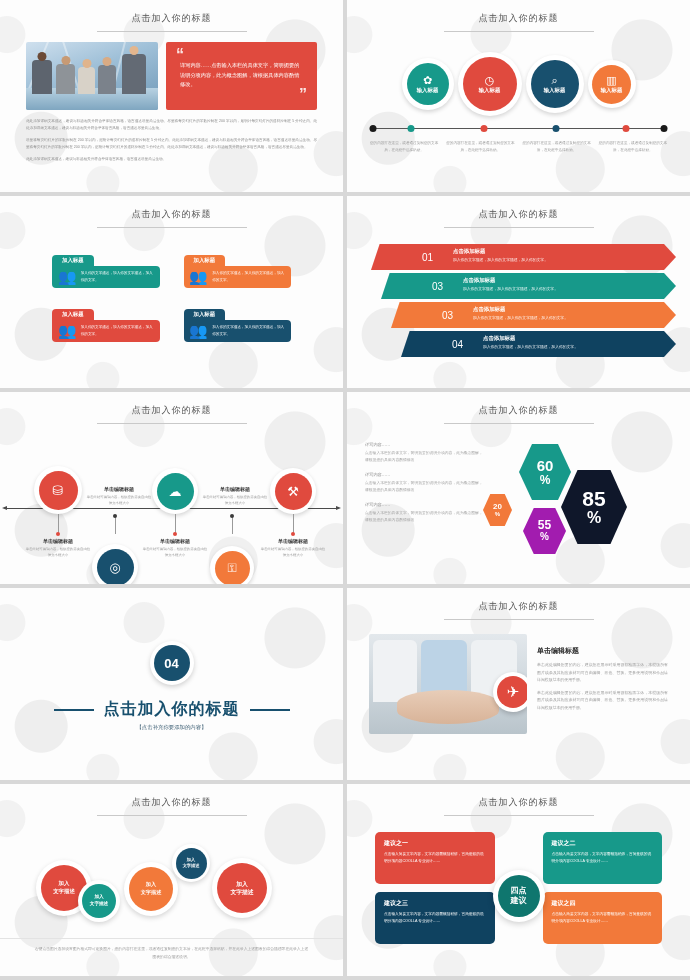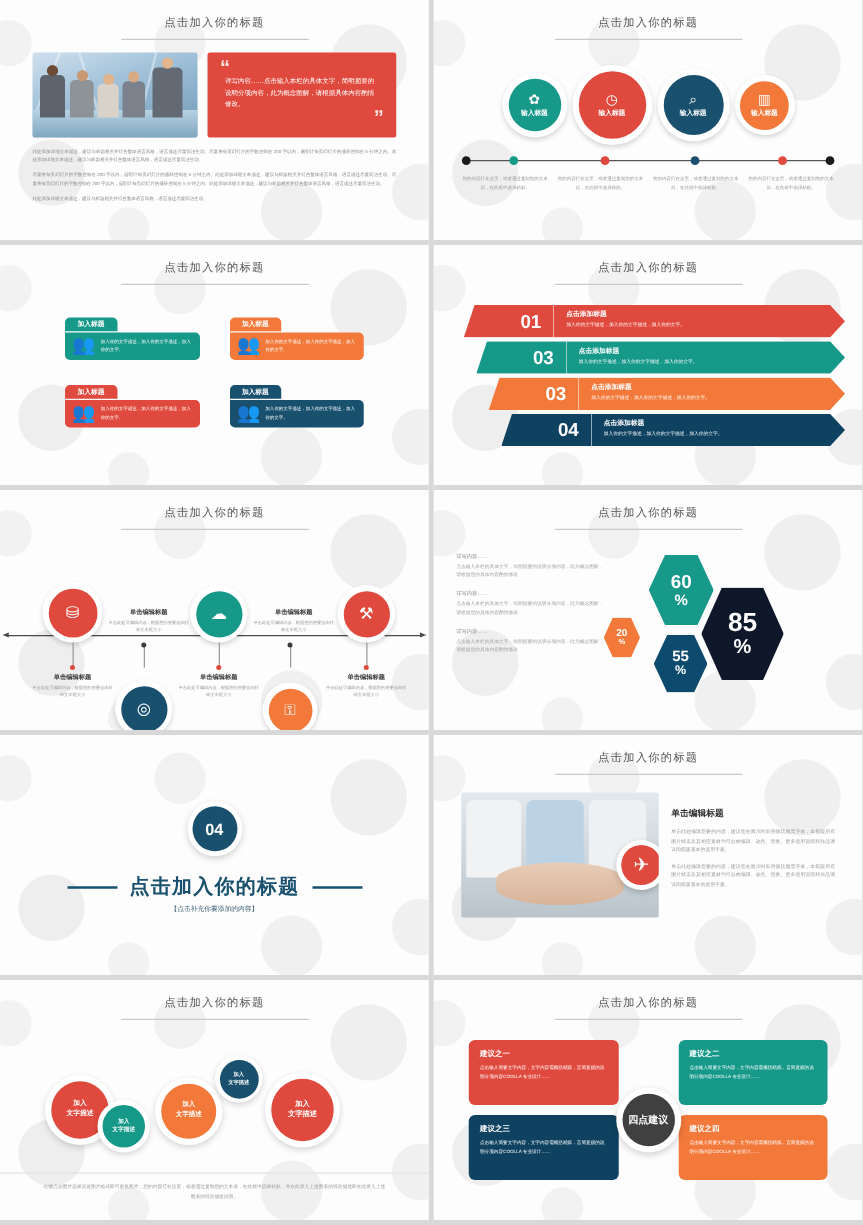--- a/index.html
+++ b/index.html
@@ -93,21 +93,21 @@
   .tag{position:relative;border-radius:4px;padding:0;}
   .tag .tab{display:inline-block;border-radius:4px 4px 0 0;padding:2px 10px;font-size:5.4px;font-weight:bold;color:#fff;}
   .tag .bod{border-radius:0 4px 4px 4px;padding:4px 6px;display:flex;gap:4px;align-items:center;color:#fff;}
   .tag .bod .ppl{font-size:15px;line-height:14px;}
   .tag .bod .tx{font-size:3.6px;line-height:1.85;}
 
   
   .s4-list{padding:16px 14px 0 24px;display:flex;flex-direction:column;gap:3px;}
   .s4-row{display:flex;align-items:stretch;height:26px;}
   .s4-num{width:72px;display:flex;align-items:center;justify-content:flex-end;padding-right:10px;
-          color:#fff;font-size:15px;font-weight:bold;
+          color:#fff;font-size:10px;font-weight:normal;
           clip-path:polygon(12% 0,100% 0,100% 100%,0 100%);}
   .s4-txt{flex:1;color:#fff;padding:4px 6px 0 10px;position:relative;
           clip-path:polygon(0 0, calc(100% - 12px) 0, 100% 50%, calc(100% - 12px) 100%, 0 100%);}
   .s4-txt b{display:block;font-size:5.4px;}
   .s4-txt span{display:block;font-size:3.8px;margin-top:1.5px;opacity:.95;}
 
   
   .s5{position:relative;height:152px;padding-top:8px;}
   .s5-axis{position:absolute;left:6px;right:6px;top:84px;height:1px;background:#4a4a4a;}
   .s5-axis::before,.s5-axis::after{content:"";position:absolute;top:-2px;border-top:2.5px solid transparent;border-bottom:2.5px solid transparent;}
@@ -163,22 +163,22 @@
 
   
   .s10{position:relative;height:160px;padding:16px 28px 0;}
   .s10-grid{display:grid;grid-template-columns:1fr 1fr;gap:8px 48px;}
   .card{border-radius:5px;padding:7px 9px;color:#fff;height:52px;}
   .card b{font-size:6px;display:block;margin-bottom:3px;}
   .card p{font-size:3.7px;line-height:1.9;}
   .s10-hub{position:absolute;left:50%;top:50%;transform:translate(-50%,-50%);
            width:52px;height:52px;border-radius:50%;background:#fff;display:flex;align-items:center;justify-content:center;
            box-shadow:0 2px 6px rgba(0,0,0,.18);}
-  .s10-hub .core{width:42px;height:42px;border-radius:50%;background:#404040;color:#fff;
-                 display:flex;align-items:center;justify-content:center;font-size:8px;font-weight:bold;line-height:1.25;}
+  .s10-hub .core{width:42px;height:42px;border-radius:50%;background:#0f766e;color:#fff;
+                 display:flex;flex-direction:column;align-items:center;justify-content:center;font-size:8px;font-weight:bold;line-height:1.25;}
 </style>
 </head>
 <body>
 
 <div class="sheet">
 
   <div class="slide">
       <div class="inner">
     <div class="head">
       <div class="t">点击加入你的标题</div>
@@ -435,21 +435,21 @@
       </div>
       <div class="s6-right">
         <div class="hexa" style="left:36px;top:2px;width:52px;height:56px;background:#17998a;font-size:15px;line-height:1.05;">
           <span>60</span>
           <span style="font-size:12px;">%</span>
         </div>
         <div class="hexa" style="left:0px;top:52px;width:29px;height:32px;background:#f2793a;font-size:8px;line-height:1.05;">
           <span>20</span>
           <span style="font-size:6px;">%</span>
         </div>
-        <div class="hexa" style="left:40px;top:66px;width:43px;height:46px;background:#0c4a6e;font-size:12px;line-height:1.05;">
+        <div class="hexa" style="left:40px;top:66px;width:43px;height:46px;background:#a21caf;font-size:12px;line-height:1.05;">
           <span>55</span>
           <span style="font-size:10px;">%</span>
         </div>
         <div class="hexa" style="left:78px;top:28px;width:66px;height:74px;background:#0f172a;font-size:21px;line-height:1.02;">
           <span>85</span>
           <span style="font-size:16px;">%</span>
         </div>
       </div>
     </div>
   </div>

